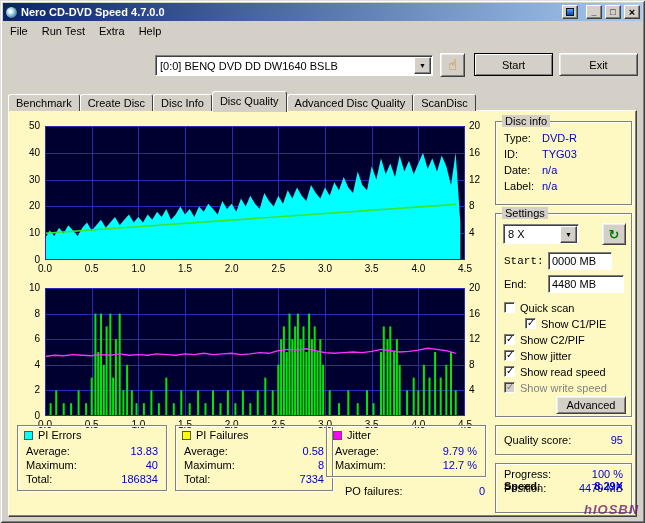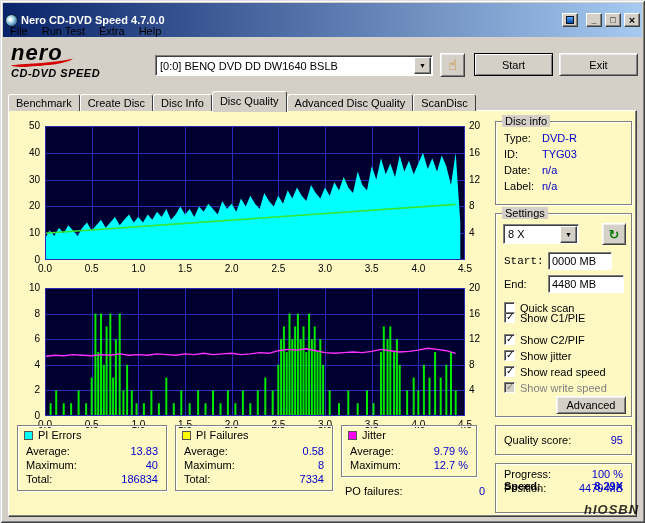--- a/index.html
+++ b/index.html
@@ -2,21 +2,21 @@
 <html><head>
 <meta charset="utf-8">
 <style>
   html,body{margin:0;padding:0;background:#808080;}
   *{box-sizing:border-box;font-family:"Liberation Sans","DejaVu Sans",sans-serif;}
   .window{position:relative;width:645px;height:523px;background:#d4d0c8;
     box-shadow:inset 1px 1px 0 #dfdfdf, inset -1px -1px 0 #404040, inset 2px 2px 0 #ffffff, inset -2px -2px 0 #808080;
     overflow:hidden;font-size:11px;color:#000;}
   .abs{position:absolute;}
   
-  .titlebar{left:3px;top:3px;right:3px;height:34px;background:linear-gradient(to right,#0a246a,#a6caf0);
+  .titlebar{left:3px;top:3px;right:3px;height:18px;background:linear-gradient(to right,#0a246a,#a6caf0);
     display:flex;align-items:center;padding:0 2px;gap:3px;justify-content:center;}
   .titlebar .title{color:#fff;font-weight:bold;font-size:11px;flex:1;white-space:nowrap;}
   .app-icon{width:13px;height:13px;border-radius:50%;background:radial-gradient(circle at 40% 40%,#ffffff 12%,#9fd4e8 35%,#3a6ea5 75%,#123);border:1px solid #123;}
   .tbtn{width:16px;height:14px;background:#d4d0c8;border:1px solid;border-color:#fff #404040 #404040 #fff;
     box-shadow:inset -1px -1px 0 #808080;display:flex;align-items:center;justify-content:center;
     font-size:9px;font-weight:bold;line-height:1;padding:0;}
   .tbtn.close{font-size:11px;}
   .tb-ico{width:8px;height:8px;background:linear-gradient(#55aaff,#0044aa);border:1px solid #012;}
   .gap4{width:2px;}
   
@@ -63,21 +63,21 @@
     box-shadow:inset 1px 1px 0 #404040;padding:2px 3px;white-space:nowrap;}
   .cb{position:absolute;left:8px;height:13px;display:flex;align-items:center;gap:5px;}
   .cb-box{width:11px;height:11px;background:#fff;border:1px solid;border-color:#808080 #fff #fff #808080;
     box-shadow:inset 1px 1px 0 #404040;position:relative;flex:0 0 auto;}
   .cb-box.checked::after{content:"\2713";position:absolute;top:-2px;left:1px;font-size:10px;font-weight:bold;}
   .cb.disabled{color:#808080;}
   .cb.disabled .cb-box{background:#d4d0c8;color:#808080;}
   .chip{position:absolute;left:6px;top:5px;width:9px;height:9px;border:1px solid #555;}
   .panel-title{position:absolute;left:20px;top:3px;}
   .refresh-btn{color:#007800;font-size:13px;font-weight:bold;}
-  .watermark{left:584px;top:502px;color:#000000;font-size:13px;font-weight:bold;font-style:italic;letter-spacing:1px;opacity:.8;}
+  .watermark{left:584px;top:502px;color:#701a75;font-size:13px;font-weight:bold;font-style:italic;letter-spacing:1px;opacity:.8;}
 </style>
 </head>
 <body>
 
 <div class="window">
 
   <div class="abs titlebar">
     <span class="app-icon"></span>
     <span class="title">Nero CD-DVD Speed 4.7.0.0</span>
     <button class="tbtn">
@@ -96,25 +96,20 @@
   </div>
 
   <div class="abs menubar">
     <span class="menu-item">File</span>
     <span class="menu-item">Run Test</span>
     <span class="menu-item">Extra</span>
     <span class="menu-item">Help</span>
   </div>
 
   <div class="abs toolbar">
-    <div class="abs logo">
-      <div class="logo-nero">nero</div>
-      <div class="logo-swoosh"></div>
-      <div class="logo-sub">CD-DVD SPEED</div>
-    </div>
     <div class="abs combo">
       <span class="combo-text">[0:0]    BENQ DVD DD DW1640 BSLB</span>
       <span class="combo-btn">▼</span>
     </div>
     <button class="abs btn hand-btn">
         <span>☝</span>
       </button>
     <button class="abs btn exit-btn">Exit</button>
     <button class="abs btn start-btn">Start</button>
   </div>
@@ -319,21 +314,21 @@
       <div class="row" style="top:33px;">
           <span class="r-label">Maximum:</span>
           <span class="r-value blue">8</span>
         </div>
       <div class="row" style="top:47px;">
           <span class="r-label">Total:</span>
           <span class="r-value blue">7334</span>
         </div>
     </div>
 
-    <div class="group" style="left:332px;top:314px;width:136px;height:52px;">
+    <div class="group" style="left:317px;top:314px;width:160px;height:52px;">
       <span class="chip" style="background: rgb(255, 0, 255);"></span>
       <span class="panel-title">Jitter</span>
       <div class="row" style="top:19px;">
           <span class="r-label">Average:</span>
           <span class="r-value blue">9.79 %</span>
         </div>
       <div class="row" style="top:33px;">
           <span class="r-label">Maximum:</span>
           <span class="r-value blue">12.7 %</span>
         </div>
@@ -375,21 +370,21 @@
         </button>
       <span style="position:absolute;left:8px;top:41px;font-family:Liberation Mono, monospace;">Start:</span>
       <div class="field" style="left:52px;top:38px;width:64px;height:18px;">0000 MB</div>
       <span style="position:absolute;left:8px;top:64px;">End:</span>
       <div class="field" style="left:52px;top:61px;width:76px;height:18px;">4480 MB</div>
 
       <div class="cb" style="top:87px;">
           <span class="cb-box"></span>
           <span>Quick scan</span>
         </div>
-      <div class="cb" style="top:97px;">
+      <div class="cb" style="top:103px;margin-left:21px;">
           <span class="cb-box checked"></span>
           <span>Show C1/PIE</span>
         </div>
       <div class="cb" style="top:119px;">
           <span class="cb-box checked"></span>
           <span>Show C2/PIF</span>
         </div>
       <div class="cb" style="top:135px;">
           <span class="cb-box checked"></span>
           <span>Show jitter</span>

